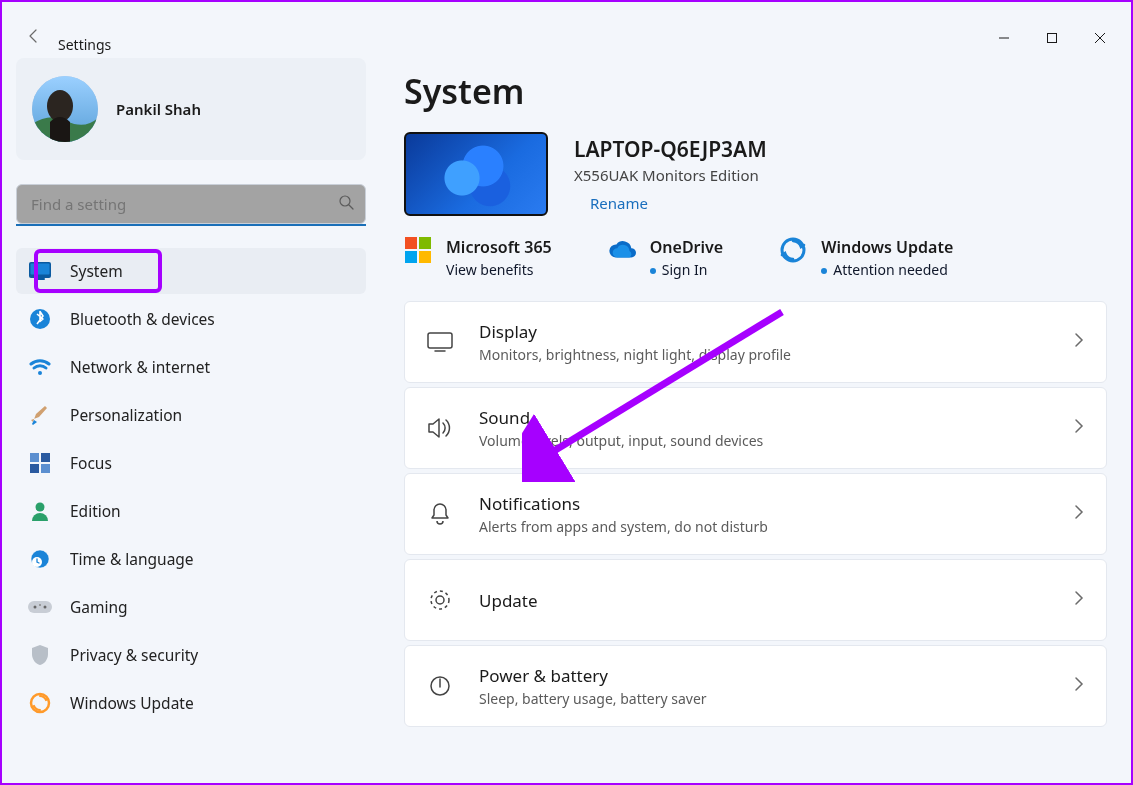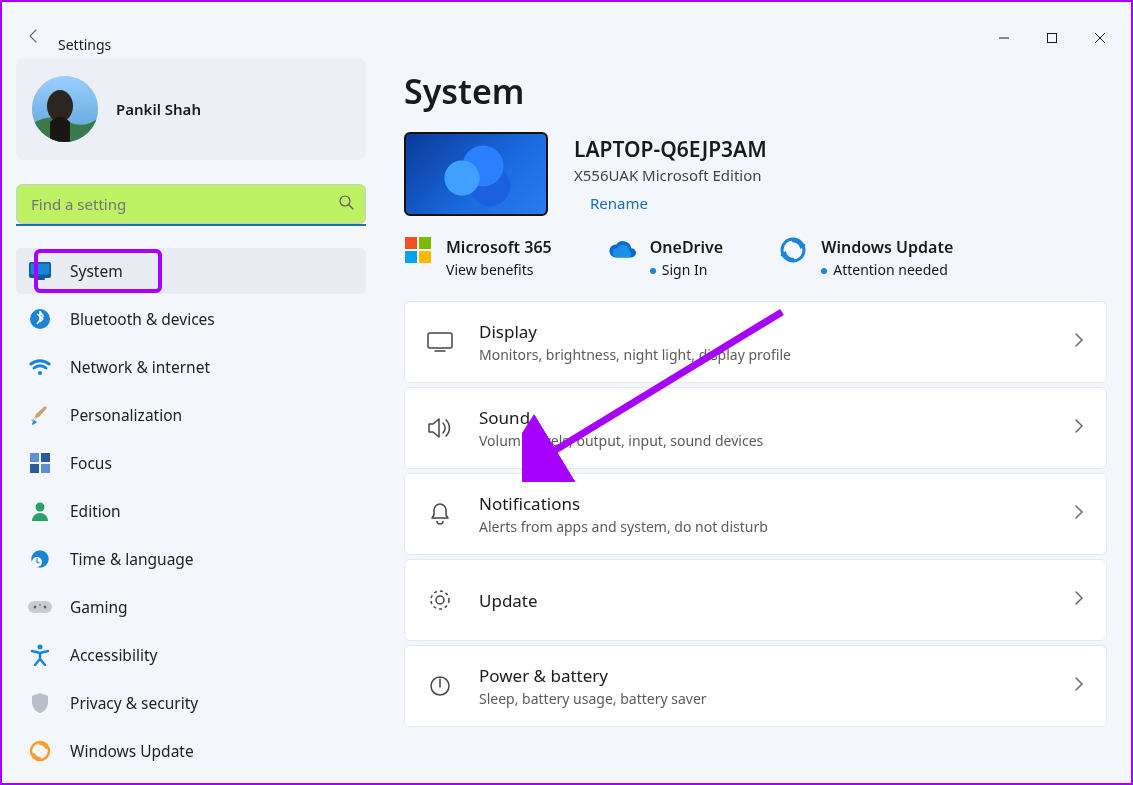--- a/index.html
+++ b/index.html
@@ -32,21 +32,21 @@
   .layout{display:flex;height:calc(100% - 52px);}
   .sidebar{width:378px;padding:4px 14px 0 14px;display:flex;flex-direction:column;}
   .main{flex:1;padding:8px 24px 0 24px;overflow:hidden;}
   
   .profile{display:flex;align-items:center;gap:18px;background:#ecf0f6;border-radius:8px;padding:18px 16px;margin-bottom:24px;}
   .avatar{width:66px;height:66px;border-radius:50%;overflow:hidden;background:#b0c4de;position:relative;}
   .avatar svg{width:100%;height:100%;}
   .profile-name{font-size:15px;font-weight:600;}
   
   .search{position:relative;margin-bottom:24px;}
-  .search input{width:100%;height:40px;border:1px solid #c9cfd8;border-radius:6px;padding:0 40px 0 14px;font-size:15px;background:#bef264;outline:none;}
+  .search input{width:100%;height:40px;border:1px solid #c9cfd8;border-radius:6px;padding:0 40px 0 14px;font-size:15px;background:#a3a3a3;outline:none;}
   .search .underline{position:absolute;left:0;right:0;bottom:-2px;height:2px;background:#1a6fb8;}
   .search .mag{position:absolute;right:12px;top:50%;transform:translateY(-50%);color:#5b5b5b;}
   
   .nav{display:flex;flex-direction:column;gap:2px;}
   .nav-item{display:flex;align-items:center;gap:18px;height:46px;padding:0 12px;border-radius:6px;font-size:15.5px;color:#222;}
   .nav-item .nicon{width:24px;height:24px;display:flex;align-items:center;justify-content:center;}
   .nav-item.selected{background:var(--sidebar-sel);}
   .nav-item.selected .selbox{position:absolute;left:18px;width:128px;height:44px;border:4px solid var(--highlight);border-radius:6px;pointer-events:none;}
   
   .page-title{font-size:34px;font-weight:600;margin:6px 0 18px 0;}
@@ -213,29 +213,20 @@
               <rect x="0" y="2" width="24" height="12" rx="6" fill="#c8cdd5"></rect>
               <circle cx="7" cy="8" r="1.5" fill="#666"></circle>
               <circle cx="17" cy="8" r="1.5" fill="#666"></circle>
               <circle cx="12" cy="6" r="1" fill="#888"></circle>
             </svg>
         </span>
         <span>Gaming</span>
       </div>
       <div class="nav-item">
         <span class="nicon">
-          <svg width="20" height="22" viewBox="0 0 20 22">
-              <circle cx="10" cy="3" r="2.5" fill="#1a84d8"></circle>
-              <path d="M2 7l8 2 8-2M10 9v6m0 0l-5 6m5-6l5 6" stroke="#1a84d8" stroke-width="2.5" stroke-linecap="round" fill="none"></path>
-            </svg>
-        </span>
-        <span>Accessibility</span>
-      </div>
-      <div class="nav-item">
-        <span class="nicon">
           <svg width="18" height="22" viewBox="0 0 18 22">
               <path d="M9 1l8 3v6c0 6-4 10-8 11C5 20 1 16 1 10V4z" fill="#b8bfc8"></path>
             </svg>
         </span>
         <span>Privacy &amp; security</span>
       </div>
       <div class="nav-item">
         <span class="nicon">
           <svg width="22" height="22" viewBox="0 0 22 22">
               <circle cx="11" cy="11" r="9" fill="none" stroke="#ff9a2a" stroke-width="2.5"></circle>
@@ -248,21 +239,21 @@
     </nav>
   </aside>
 
   <main class="main">
     <h1 class="page-title">System</h1>
 
     <div class="device">
       <div class="device-thumb"></div>
       <div class="device-text">
         <div class="dname">LAPTOP-Q6EJP3AM</div>
-        <div class="dmodel">X556UAK Microsoft Edition</div>
+        <div class="dmodel">X556UAK Monitors Edition</div>
         <a class="drename">Rename</a>
       </div>
     </div>
 
     <div class="promos">
       <div class="promo">
         <span class="picon">
           <svg width="26" height="26" viewBox="0 0 26 26">
               <rect x="0" y="0" width="12" height="12" fill="#f25022"></rect>
               <rect x="14" y="0" width="12" height="12" fill="#7fba00"></rect>

